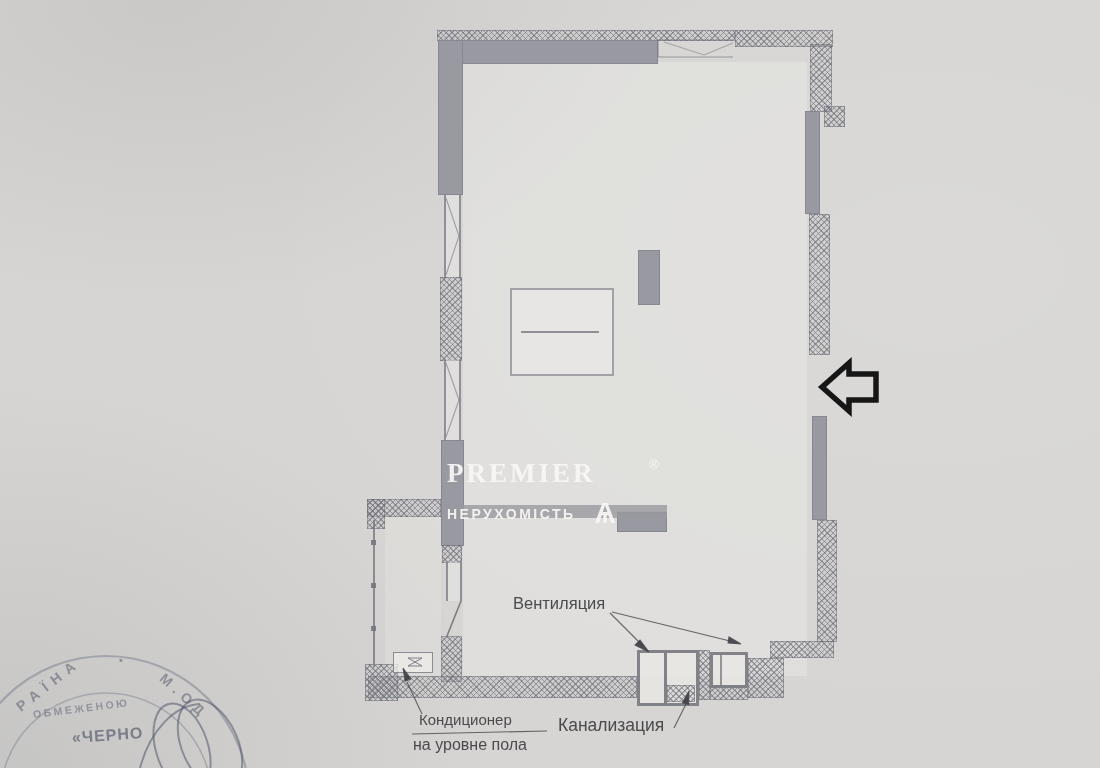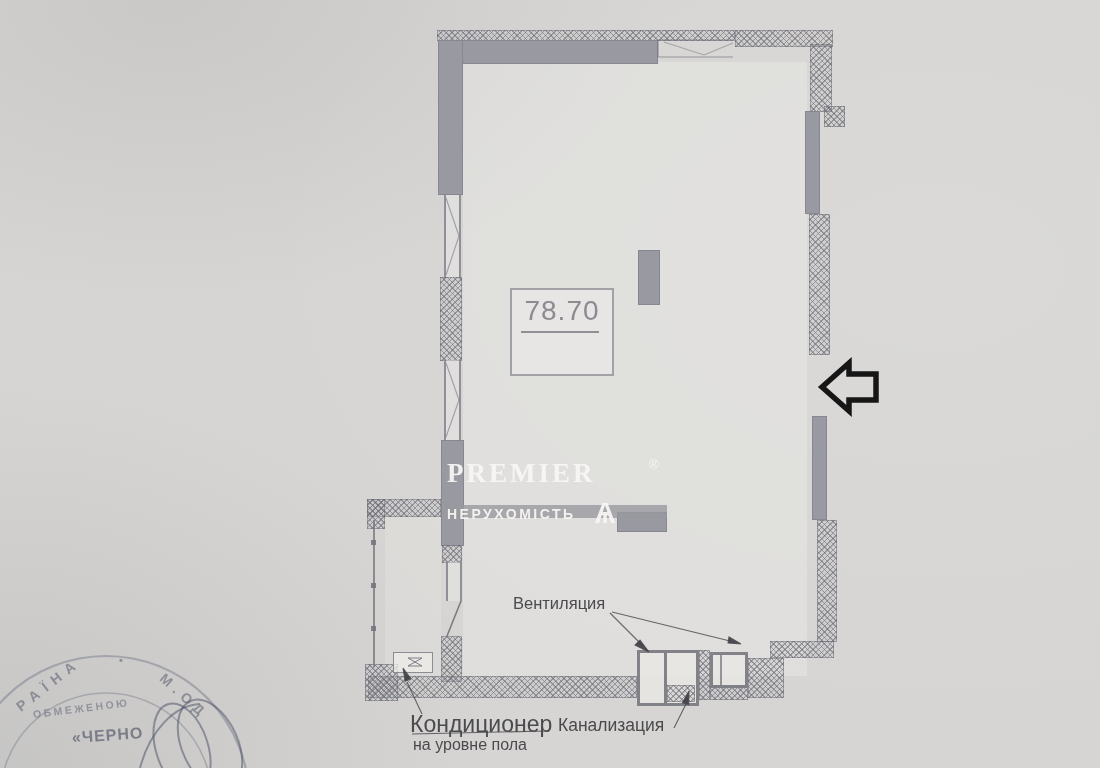--- a/index.html
+++ b/index.html
@@ -35,21 +35,21 @@
   }
   .area-val{
     position:absolute;left:0;width:100%;height:42px;line-height:42px;text-align:center;
     font-size:28px;letter-spacing:1px;color:#8b8b91;
   }
   .area-divider{position:absolute;left:9px;right:13px;top:41px;height:2px;background:rgba(128,128,136,0.85);}
   .ventbox{border:3px solid rgba(112,112,120,0.85);background:rgba(233,232,230,0.75);}
   .acbox{border:1.5px solid rgba(110,110,118,0.75);background:rgba(236,235,233,0.8);}
   .lbl{position:absolute;color:var(--label_ink,#4b4b4e);white-space:nowrap;}
   .lbl-vent{left:501px;top:594px;font-size:16.5px;margin-left:12px;}
-  .lbl-ac1{left:410px;top:711px;font-size:23px;}
+  .lbl-ac1{left:419px;top:711px;font-size:15px;}
   .lbl-ac2{left:413px;top:736px;font-size:16px;}
   .lbl-sewer{left:558px;top:715px;font-size:17.5px;}
   .rail{background:rgba(120,120,128,0.8);}
   .rail-dot{background:rgba(118,118,126,0.9);}
   
   .wm{position:absolute;left:443px;top:458px;width:305px;height:85px;pointer-events:none;}
   .wm-brand{position:absolute;left:4px;top:0px;font-family:"Liberation Serif",serif;font-weight:bold;
     font-size:27px;letter-spacing:3px;color:rgba(247,246,244,0.93);}
   .wm-reg{position:absolute;left:206px;top:-1px;font-size:13px;color:rgba(247,246,244,0.93);}
   .wm-bar{position:absolute;left:2px;top:47px;width:222px;height:13px;background:rgba(152,152,158,0.78);}
@@ -117,21 +117,20 @@
   <div class="abs" style="left:24px;top:0;width:3px;height:100%;background:rgba(112,112,120,0.85)"></div>
   <div class="abs hatch" style="left:27px;top:32px;width:28px;height:17px"></div>
 </div>
 <div class="abs ventbox" style="left:710px;top:652px;width:32px;height:30px">
   <div class="abs" style="left:7px;top:0;width:2px;height:100%;background:rgba(112,112,120,0.7)"></div>
 </div>
 
 <div class="abs acbox" style="left:393px;top:652px;width:38px;height:19px"></div>
 
 <div class="abs area-box">
-  <div class="area-val" style="top:0">78.70</div>
   <div class="area-divider"></div>
 </div>
 
 <svg class="linework" width="1100" height="768" viewBox="0 0 1100 768">
 
   <circle cx="106" cy="799" r="143" fill="none" stroke="rgba(122,126,140,0.5)" stroke-width="2.2"></circle>
   <circle cx="106" cy="799" r="106" fill="none" stroke="rgba(122,126,140,0.45)" stroke-width="1.6"></circle>
   <g stroke="rgba(72,78,98,0.5)" fill="none" stroke-width="2">
     <ellipse cx="182" cy="748" rx="26" ry="46" transform="rotate(-18 182 748)"></ellipse>
     <ellipse cx="210" cy="745" rx="28" ry="48" transform="rotate(-24 210 745)"></ellipse>

